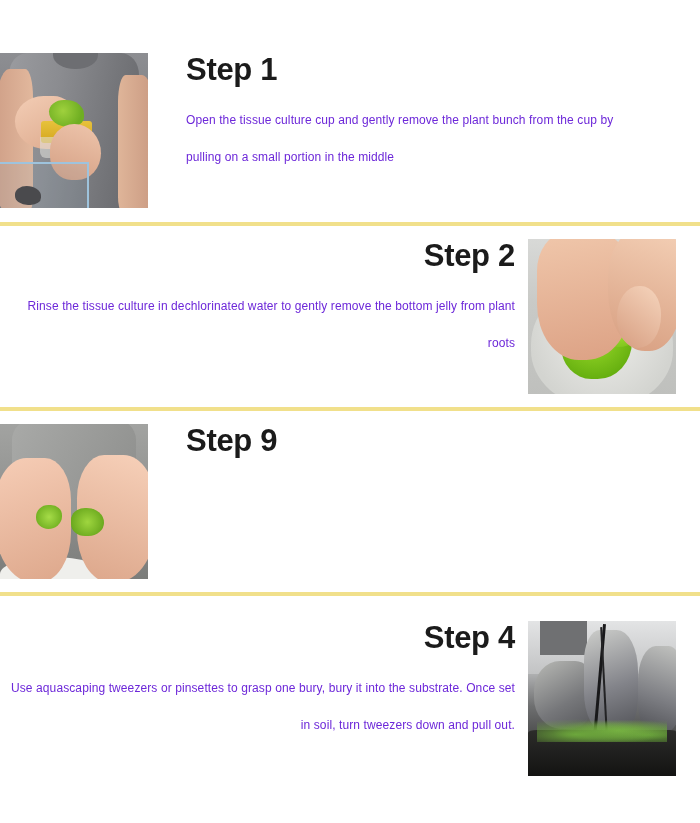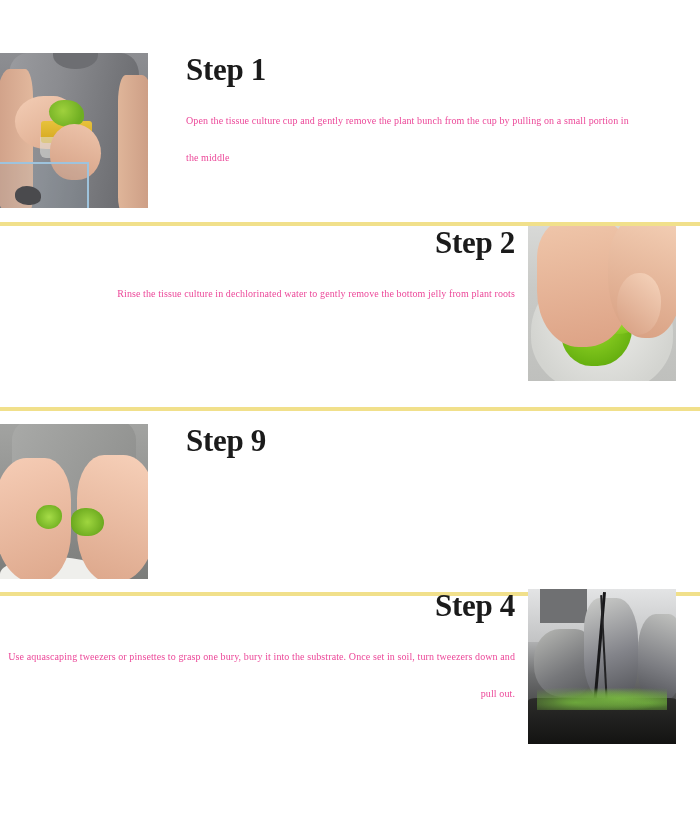--- a/index.html
+++ b/index.html
@@ -12,26 +12,25 @@
     overflow:hidden;
   }
 
   .page { position:relative; width:700px; height:823px; background:#fff; }
 
   
   .step-row {
     position:absolute;
     left:0; width:676px;
     height:185px;
-    font-family:Liberation Serif, serif;
   }
   .step-row.r1 { top:40px; }
-  .step-row.r2 { top:213px; }
+  .step-row.r2 { top:226px; }
   .step-row.r3 { top:411px; }
-  .step-row.r4 { top:576px;padding-left:47px; }
+  .step-row.r4 { top:608px;padding-left:47px; }
 
   
   .step-media {
     position:absolute;
     top:13px;
     width:148px; height:155px;
     overflow:hidden;
     background:#cfcfcf;
   }
   .step-media.left  { left:0px; }
@@ -213,22 +212,22 @@
 
   .step-title {
     font-size:31px;
     font-weight:700;
     color:#1b1b1b;
     letter-spacing:-0.3px;
     line-height:40px;
     margin-top:10px;
   }
   .step-body {
-    font-size:10px;
-    color:#ec4899;
+    font-size:12px;
+    color:#6d28d9;
     line-height:37px;
     margin-top:12px;
     letter-spacing:.1px;
   }
 
   
   .divider {
     position:absolute;
     left:0; width:700px; height:4px;
     background:#f1e08b;

